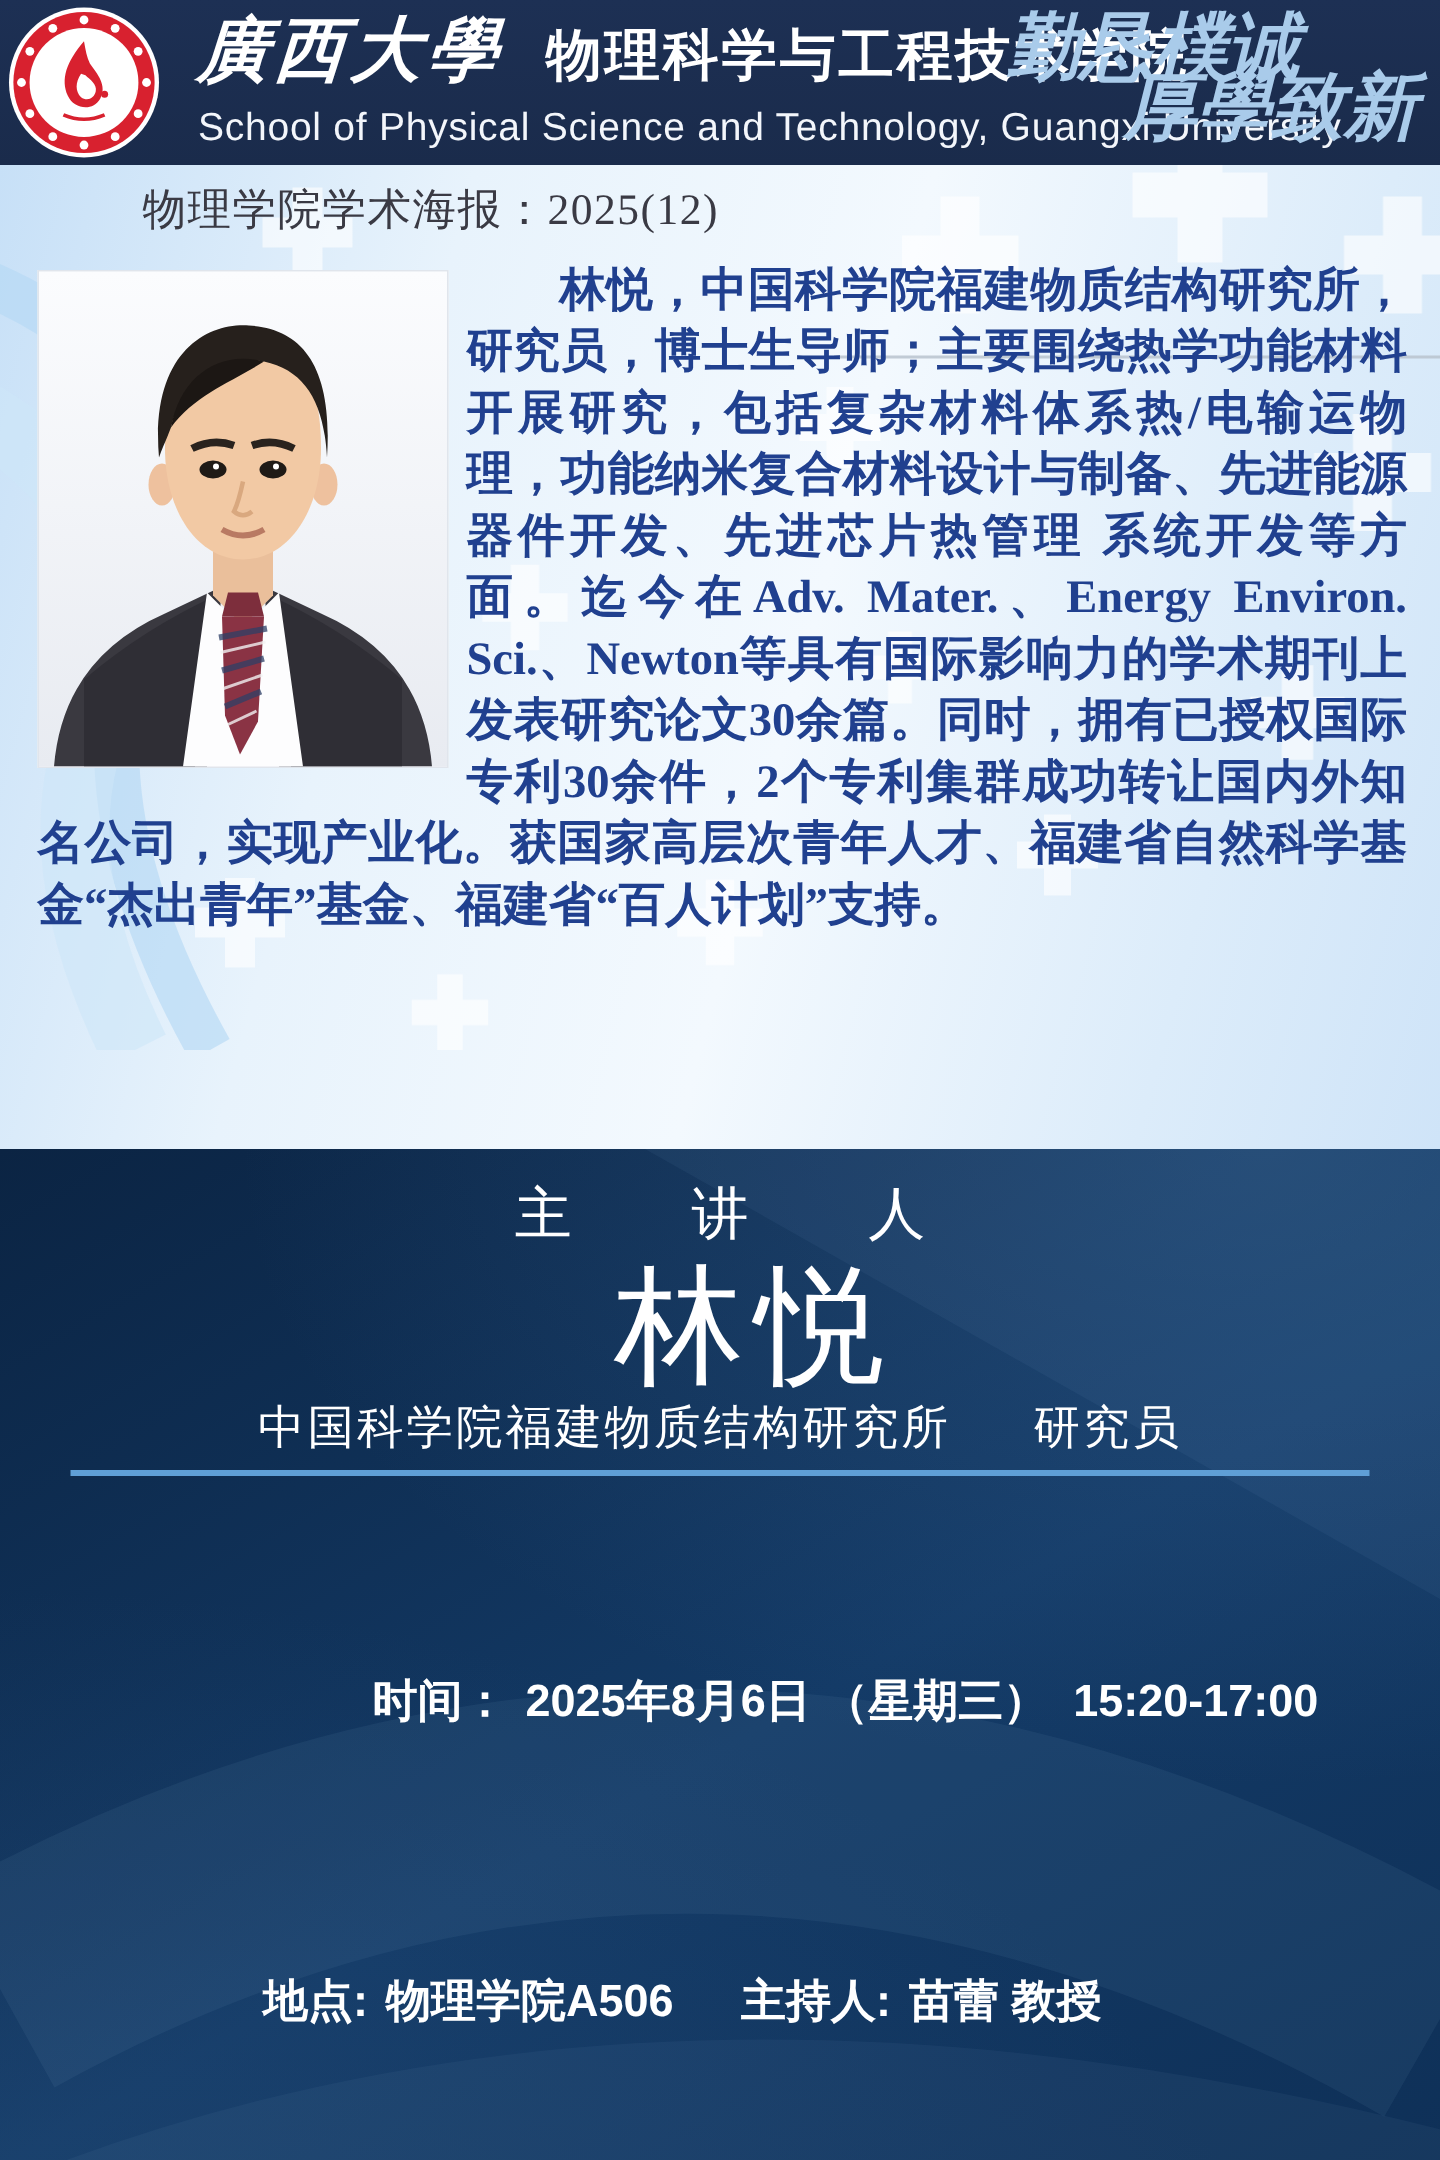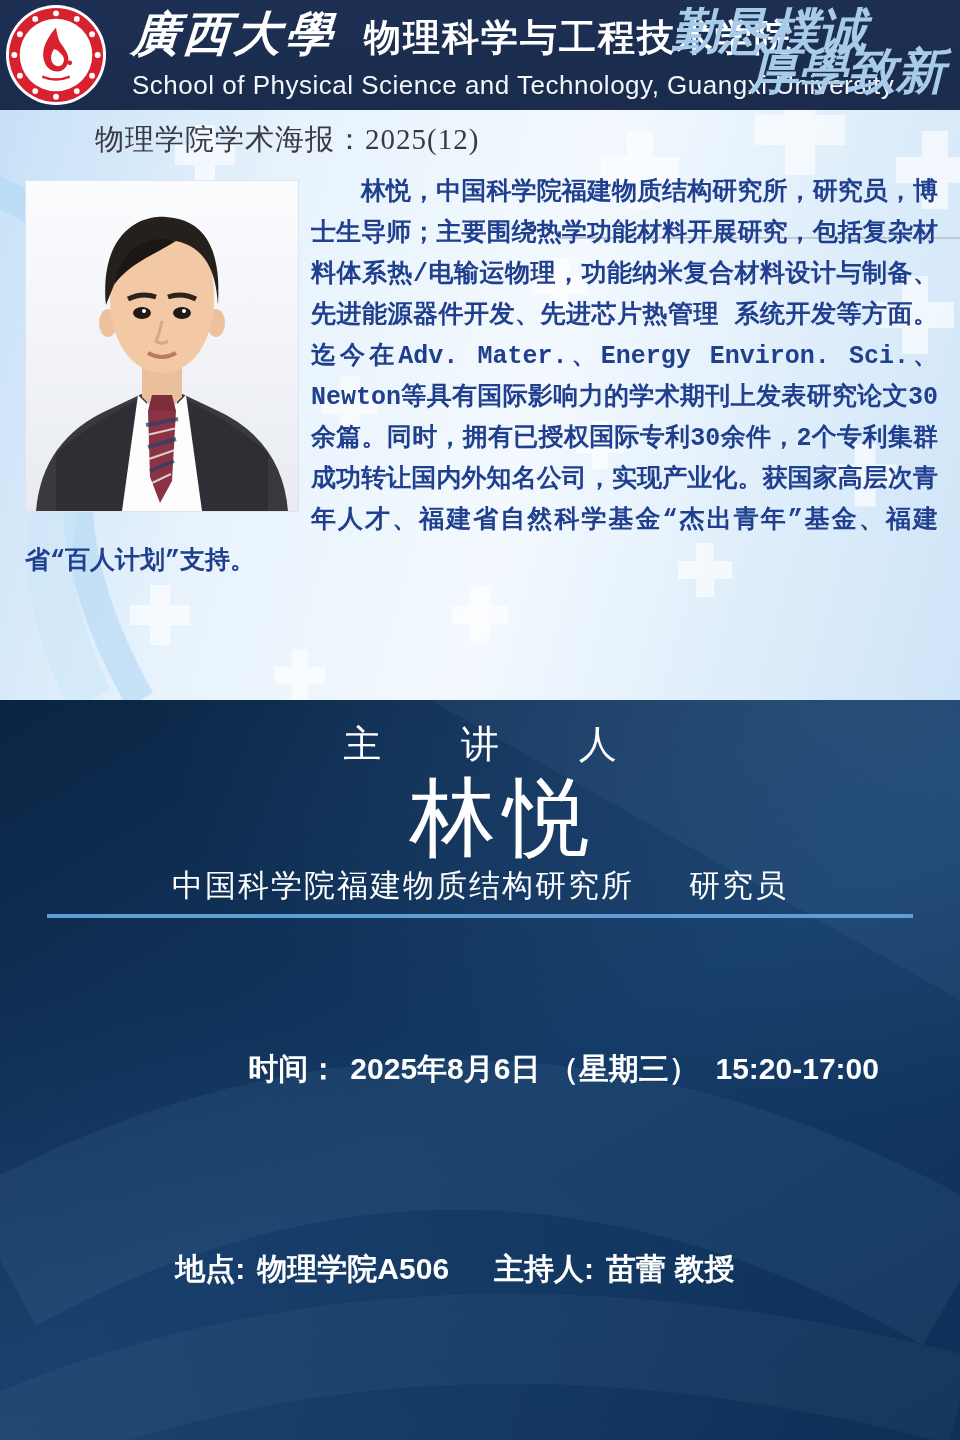--- a/index.html
+++ b/index.html
@@ -22,35 +22,35 @@
     transform:skewX(-4deg);letter-spacing:4px;
   }
   .school-cn{font-size:37px;font-weight:bold;margin-left:28px;letter-spacing:2px;}
   .school-en{font-size:26px;margin-top:7px;color:#f3f6fb;letter-spacing:0.5px;}
   .motto{position:absolute;right:15px;top:10px;color:#a9cbea;
     font-family:"Liberation Serif","DejaVu Serif",serif;font-style:italic;font-weight:bold;
     font-size:49px;line-height:44px;}
   .motto .motto2{margin-left:78px;margin-top:-4px;}
 
   
-  .light{position:relative;height:590px;
+  .light{position:relative;height:656px;
     background:linear-gradient(105deg,#c7e0f7 0%,#e8f3fc 28%,#f3f9fe 55%,#dcecfa 82%,#cfe4f8 100%);
     overflow:hidden;}
   .light .deco{position:absolute;left:0;top:0;z-index:0;}
   .light-content{position:relative;z-index:1;}
   .series{margin:10px 0 0 95px;
     font-family:"Liberation Serif","DejaVu Serif",serif;
     font-size:29px;color:#3a3a44;letter-spacing:1px;}
   .title{margin:20px 30px 0;text-align:center;
     font-size:45px;font-weight:bold;color:#0a0a0c;letter-spacing:1px;line-height:54px;}
   .bio-row{margin:12px 22px 0 25px;}
   .photo{float:left;width:272px;height:330px;margin:8px 12px 2px 0;
     border:1px solid #e0e5ec;background:#f7f8fa;}
-  .bio{margin:0;font-family:Liberation Mono, monospace;
-    font-weight:bold;font-size:25px;line-height:41px;color:#20408f;
+  .bio{margin:0;font-family:Liberation Serif, serif;
+    font-weight:bold;font-size:31px;line-height:41px;color:#20408f;
     text-align:justify;text-indent:2em;}
 
   
   .dark{position:relative;height:859px;box-sizing:border-box;padding-top:22px;
     background:
       radial-gradient(130% 90% at 88% 0%,rgba(70,115,165,0.30),rgba(70,115,165,0) 55%),
       radial-gradient(150% 110% at 0% 100%,rgba(45,85,130,0.38),rgba(45,85,130,0) 60%),
       linear-gradient(150deg,#0b2443 0%,#133a66 48%,#0d2d53 100%);
     color:#ffffff;overflow:hidden;}
   .dark .sweep{position:absolute;left:0;top:0;z-index:0;}

